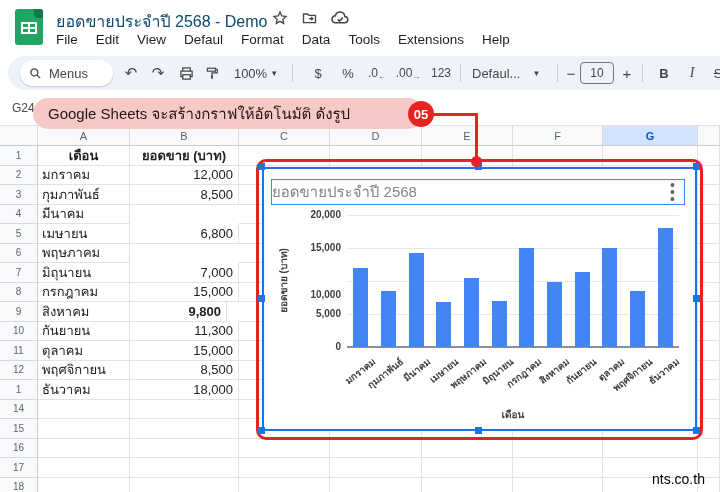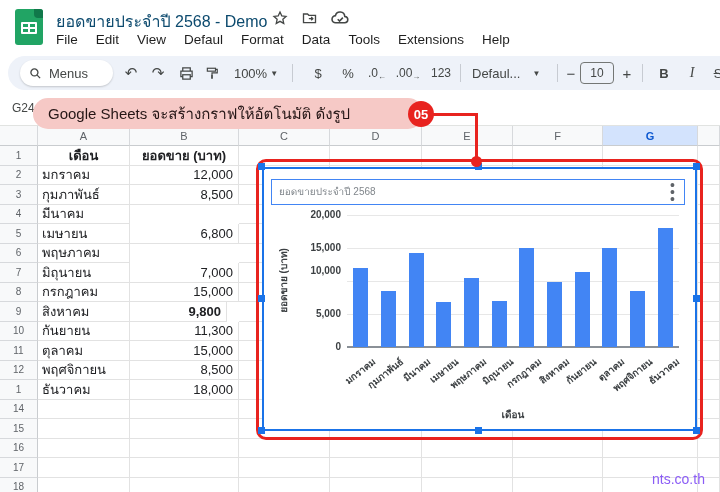--- a/index.html
+++ b/index.html
@@ -62,33 +62,33 @@
   .cell.hd { font-weight:bold; justify-content:center; }
   .cell.txt { justify-content:flex-start; padding-left:4px; }
   .cell.num { justify-content:flex-end; padding-right:5px; }
   
   .red-rect { position:absolute; left:256px; top:159px; width:447px; height:281px;
     border:3px solid #e8231f; border-radius:10px; z-index:30; pointer-events:none; }
   .chart-card { position:absolute; left:262px; top:167px; width:435px; height:264px; background:#fff;
     border:2px solid #1a73e8; z-index:20; }
   .handle { position:absolute; width:7px; height:7px; background:#1a73e8; z-index:35; }
   .chart-title-box { position:absolute; left:7px; top:10px; width:414px; height:26px;
-    border:1px solid #4285f4; color:#80868b; font-size:10px; line-height:24px; padding-left:7px;
+    border:1px solid #4285f4; color:#80868b; font-size:15px; line-height:24px; 
     white-space:nowrap; overflow:hidden; }
   .chart-menu { position:absolute; left:406px; top:13px; color:#5f6368; font-size:14px; line-height:7px; text-align:center; }
   .ytick { position:absolute; width:44px; text-align:right; font-size:10px; font-weight:bold; color:#3c4043; }
   .gridline { position:absolute; height:1px; background:#e7e7e7; }
   .baseline { position:absolute; height:2px; background:#8a9097; }
   .bar { position:absolute; }
   .xlab { position:absolute; width:80px; height:12px; text-align:right; font-size:9.5px; font-weight:bold;
     color:#3c4043; transform:rotate(-38deg); transform-origin:100% 50%; white-space:nowrap; }
   .ax-title { position:absolute; font-size:10px; font-weight:bold; color:#3c4043; text-align:center; }
   .ylab { transform:rotate(-90deg); }
   
-  .watermark { position:absolute; left:652px; top:471px; font-size:14px; color:#8b5cf6; z-index:25; }
+  .watermark { position:absolute; left:652px; top:471px; font-size:14px; color:#000000; z-index:25; }
 </style>
 </head>
 <body>
 
 <div class="app">
 
   <div class="sheets-logo">
     <div class="fold"></div>
     <div class="grid"></div>
   </div>
@@ -359,21 +359,21 @@
   <div class="chart-card" id="chartcard">
     <div class="chart-title-box">ยอดขายประจำปี 2568</div>
     <div class="chart-menu">•<br>•<br>•</div>
     <div class="ax-title ylab" style="left:-41px;top:104px;width:120px;">ยอดขาย (บาท)</div>
     <div class="ax-title" style="left:83px;top:238px;width:332px;">เดือน</div>
     <div id="plot">
         <div class="ytick" style="left: 33px; top: 172px;">0</div>
         <div class="baseline" style="left: 83px; top: 177px; width: 332px;"></div>
         <div class="ytick" style="left: 33px; top: 139px;">5,000</div>
         <div class="gridline" style="left: 83px; top: 145px; width: 332px;"></div>
-        <div class="ytick" style="left: 33px; top: 96px;">10,000</div>
+        <div class="ytick" style="left: 33px; top: 120px;">10,000</div>
         <div class="gridline" style="left: 83px; top: 112px; width: 332px;"></div>
         <div class="ytick" style="left: 33px; top: 73px;">15,000</div>
         <div class="gridline" style="left: 83px; top: 79px; width: 332px;"></div>
         <div class="ytick" style="left: 33px; top: 40px;">20,000</div>
         <div class="gridline" style="left: 83px; top: 46px; width: 332px;"></div>
         <div class="bar" style="left: 89.3333px; top: 98.8px; width: 15px; height: 79.2px; background: rgb(66, 133, 244);"></div>
         <div class="xlab" style="left: 28.8333px; top: 184px;">มกราคม</div>
         <div class="bar" style="left: 117px; top: 121.9px; width: 15px; height: 56.1px; background: rgb(66, 133, 244);"></div>
         <div class="xlab" style="left: 56.5px; top: 184px;">กุมภาพันธ์</div>
         <div class="bar" style="left: 144.667px; top: 84.28px; width: 15px; height: 93.72px; background: rgb(66, 133, 244);"></div>

